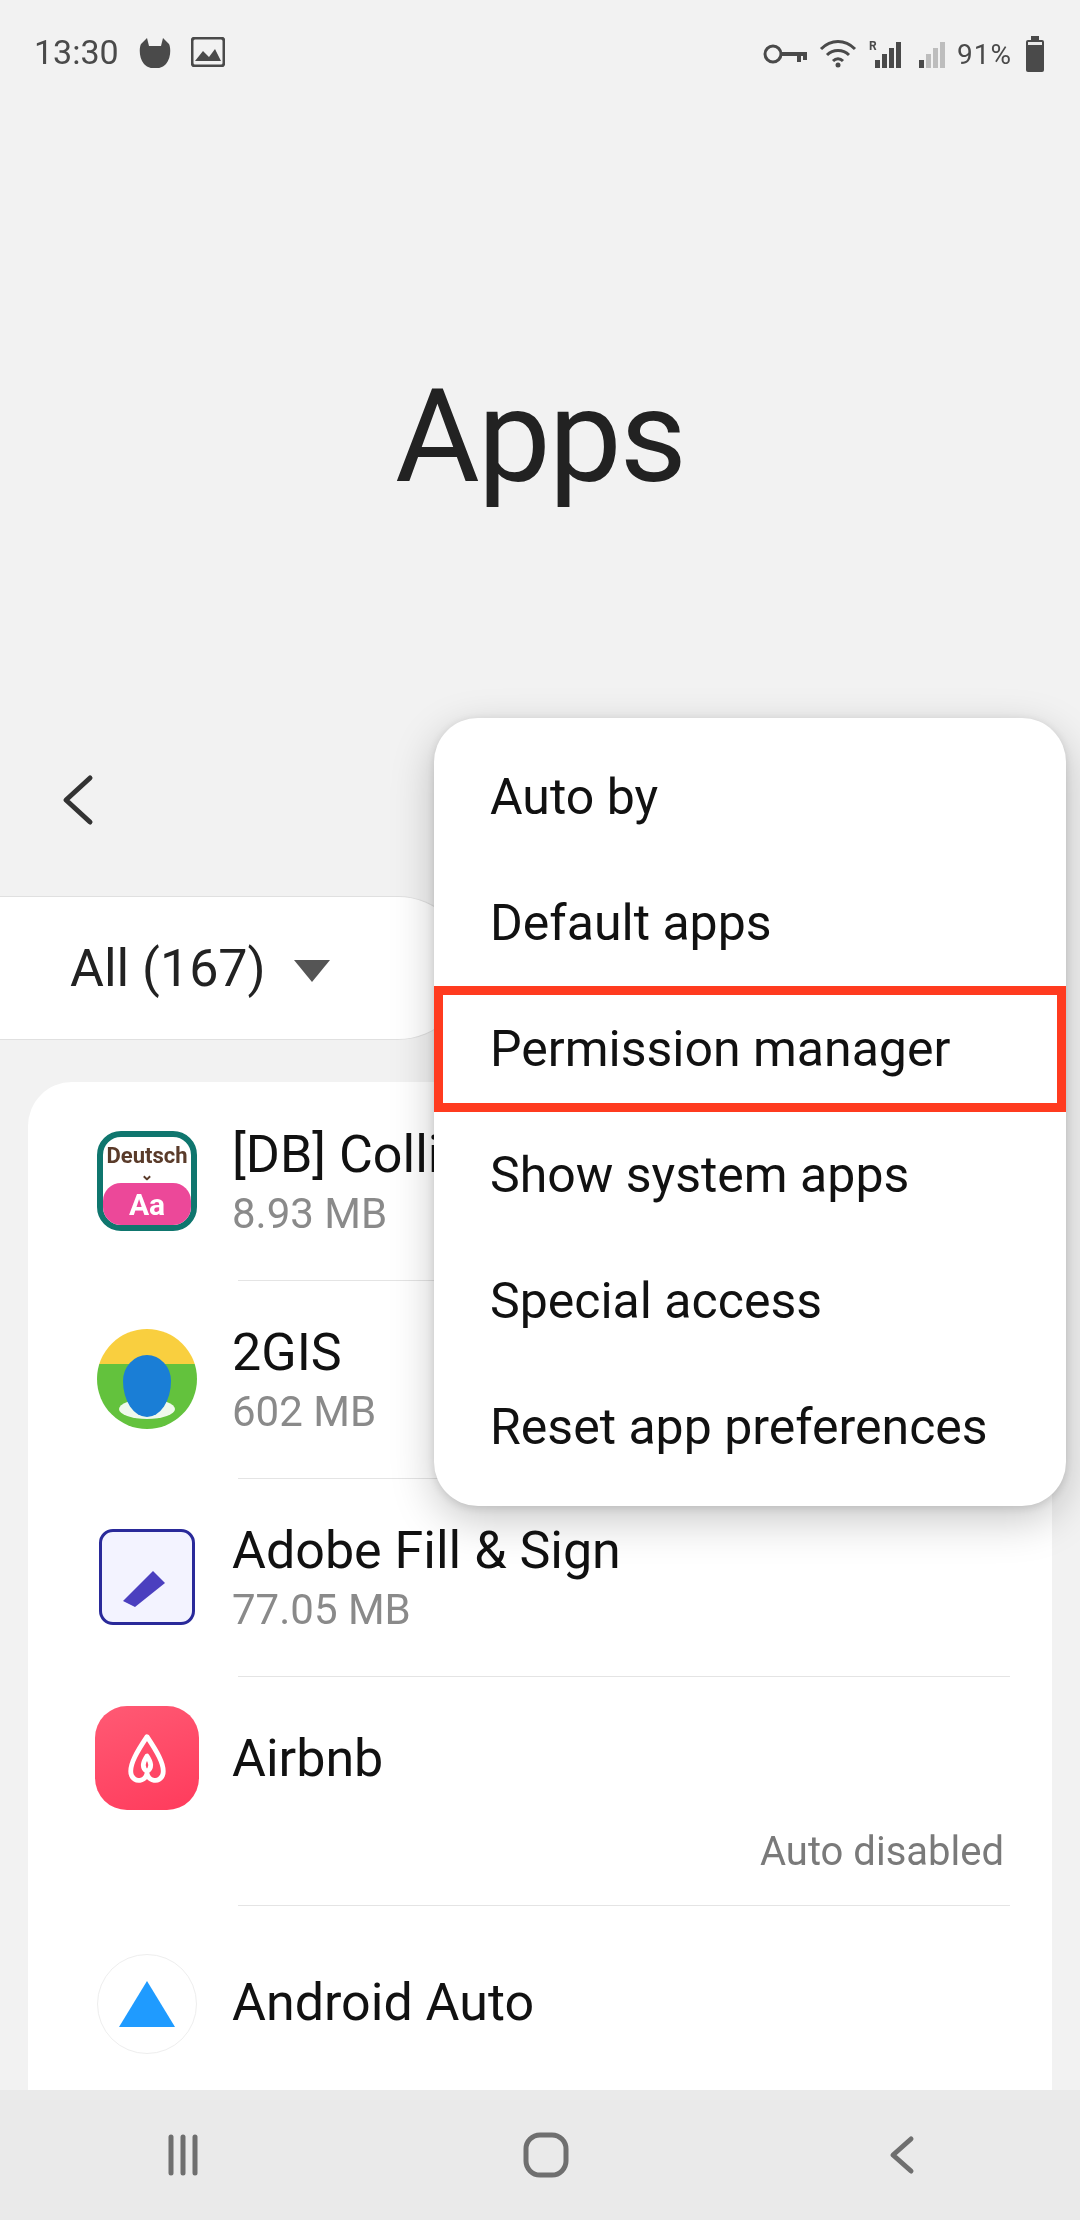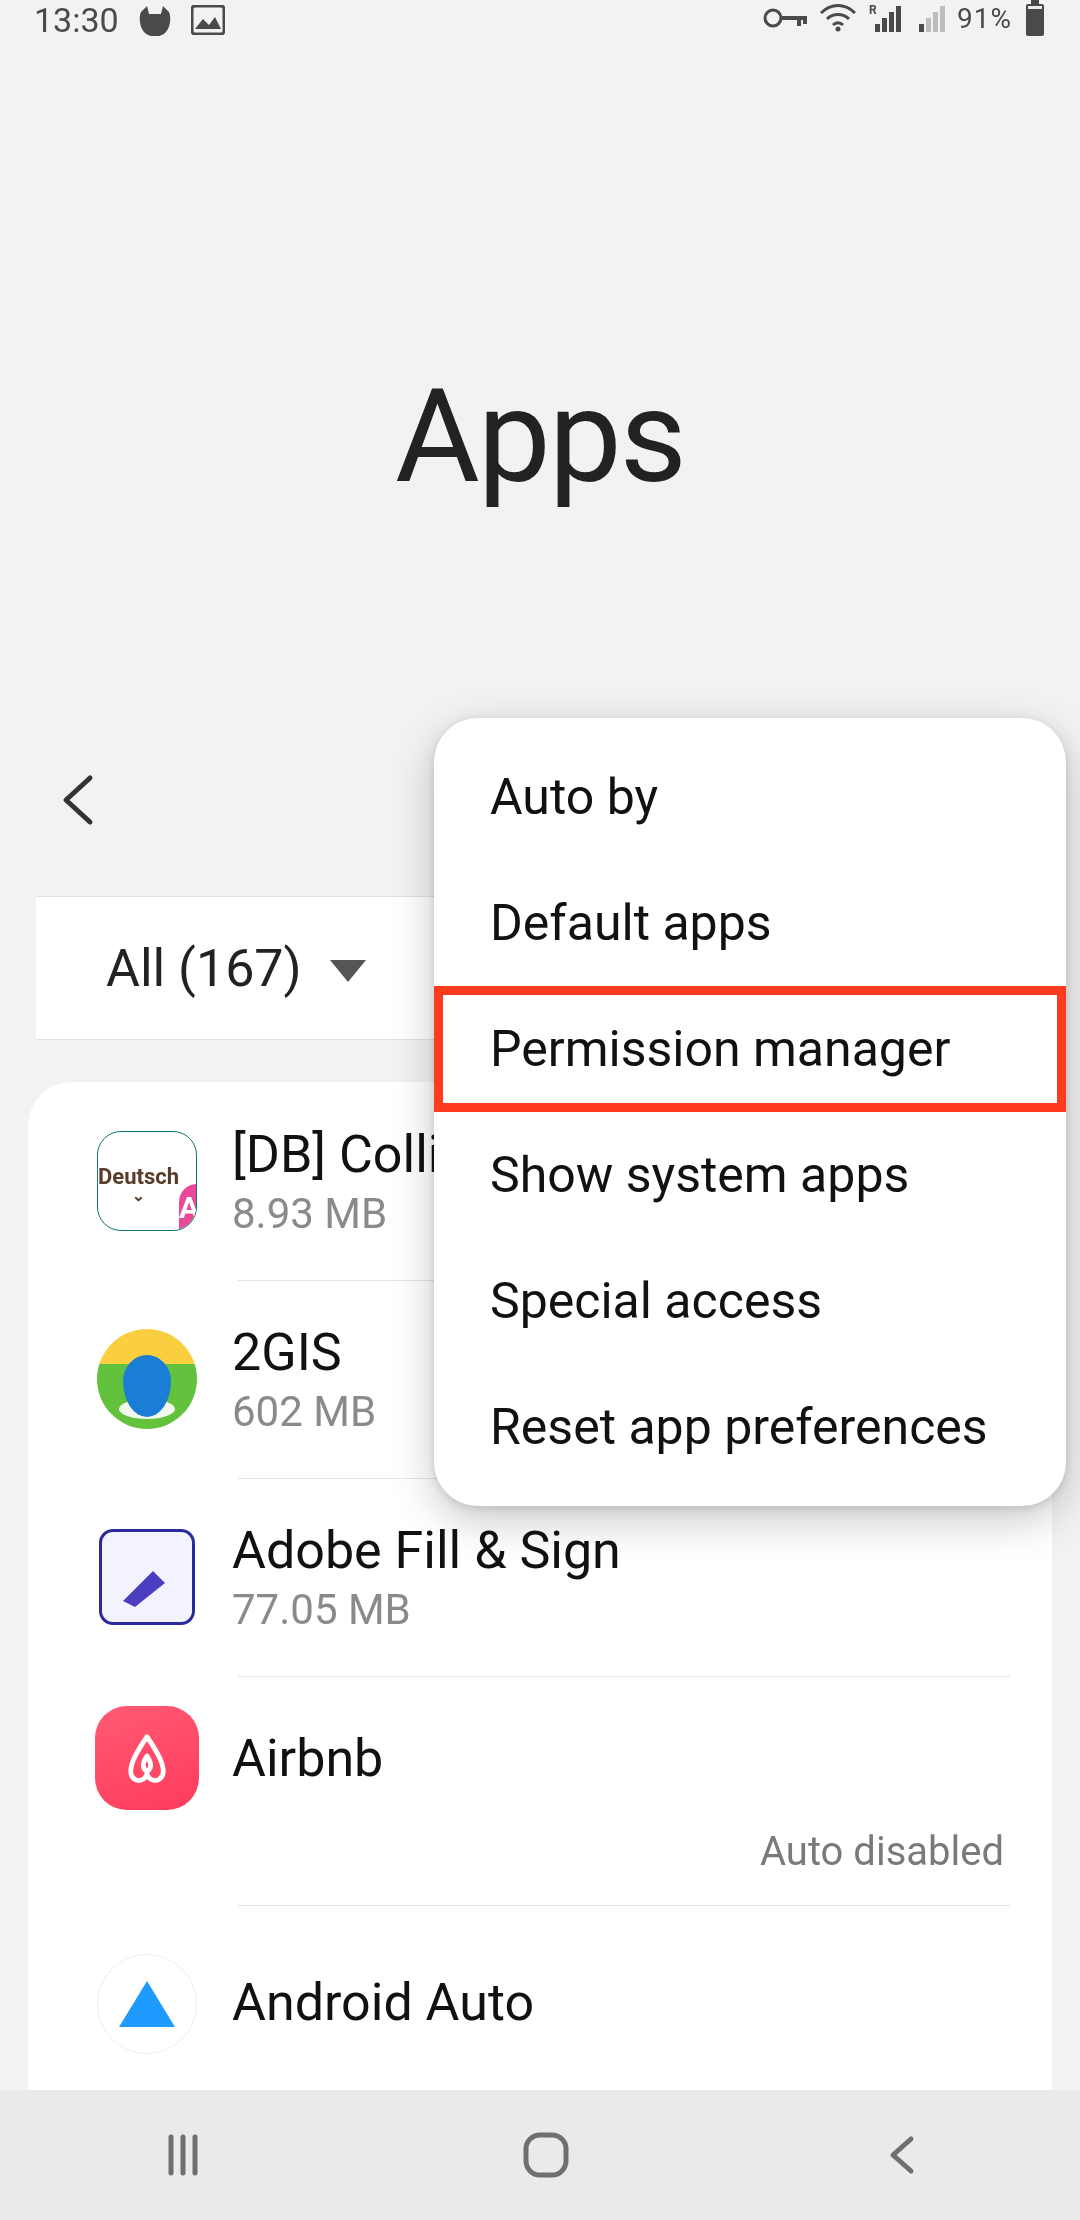--- a/index.html
+++ b/index.html
@@ -11,21 +11,21 @@
     position: relative;
     overflow: hidden;
   }
 
   
   .status-bar {
     position: absolute;
     top: 0; left: 0; right: 0;
     height: 72px;
     display: flex;
-    align-items: flex-start;
+    align-items: flex-end;
     padding: 0 34px;
     font-size: 34px;
     color: #4a4a4a;
   }
   .status-left { display: flex; align-items: center; gap: 18px; }
   .status-right { margin-left: auto; display: flex; align-items: center; gap: 12px; font-size: 30px; }
   .status-right svg, .status-left svg { display: block; }
   .battery-text { font-size: 28px; letter-spacing: 1px; }
 
   
@@ -66,21 +66,20 @@
     border-left: none;
     border-radius: 0 72px 72px 0;
     height: 144px;
     display: flex;
     align-items: center;
     padding: 0 54px 0 70px;
     gap: 28px;
     font-size: 52px;
     color: #222;
     min-width: 470px;
-    margin-left: 36px;
   }
   .chev-down {
     width: 0; height: 0;
     border-left: 18px solid transparent;
     border-right: 18px solid transparent;
     border-top: 22px solid #555;
     margin-top: 6px;
   }
 
   
@@ -115,21 +114,21 @@
     justify-content: center;
   }
   .app-text { flex: 1; display: flex; flex-direction: column; gap: 4px; }
   .app-name { font-size: 52px; color: #111; }
   .app-size { font-size: 42px; color: #8a8a8a; }
   .app-aux  { font-size: 40px; color: #7a7a7a; align-self: flex-end; margin-top: 18px; }
 
   
   .ic-db {
     width: 100px; height: 100px; border-radius: 24px; background: #fff;
-    border: 1px solid #0f766e; display:flex; flex-direction:row; align-items:center; justify-content:flex-start;
+    border: 6px solid #0f766e; display:flex; flex-direction:column; align-items:center; justify-content:flex-start;
     overflow:hidden;
   }
   .ic-db .top {
     font-size: 22px; font-weight: 700; color: #5a3b2a; margin-top: 8px;
     display:flex; flex-direction:column; align-items:center; line-height:1;
   }
   .ic-db .top span.ch { font-size: 16px; color:#5a3b2a; }
   .ic-db .bot {
     margin-top: auto; width: 100%; height: 46px; background: #ec4899;
     border-radius: 18px 18px 0 0; color:#fff; font-weight:700; font-size:30px;

